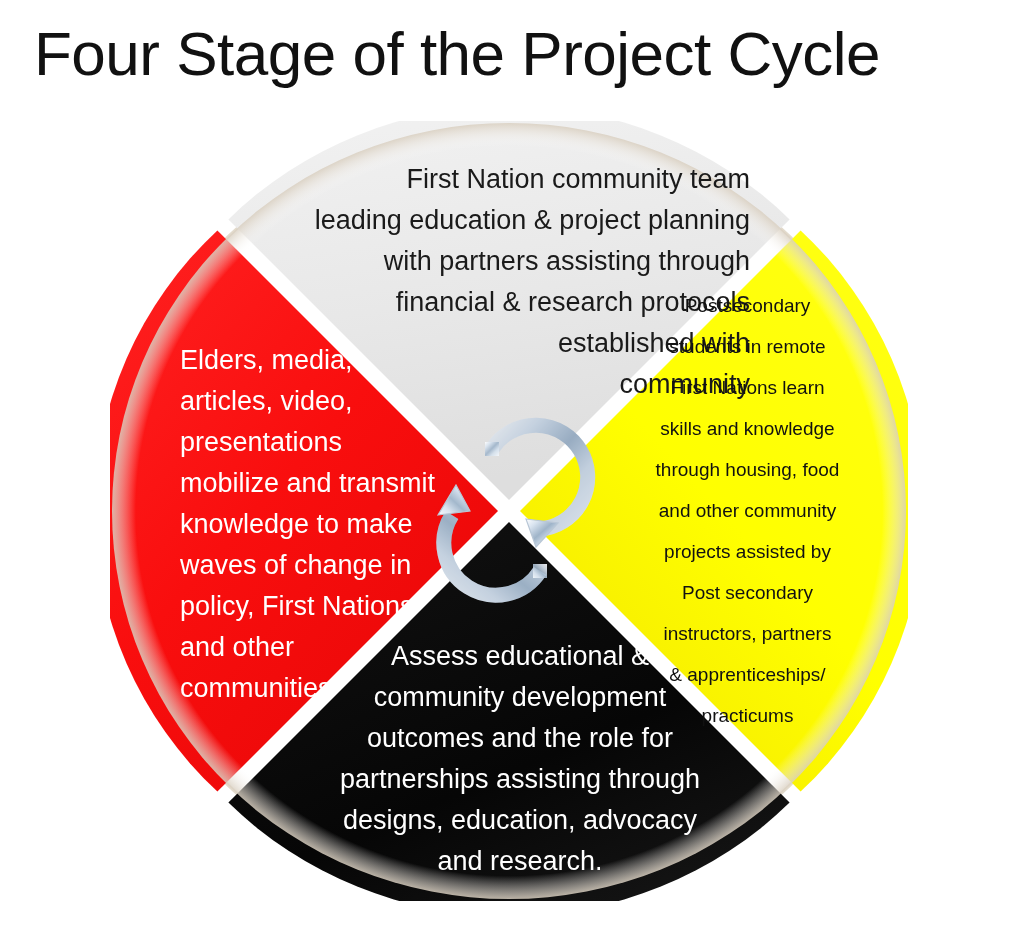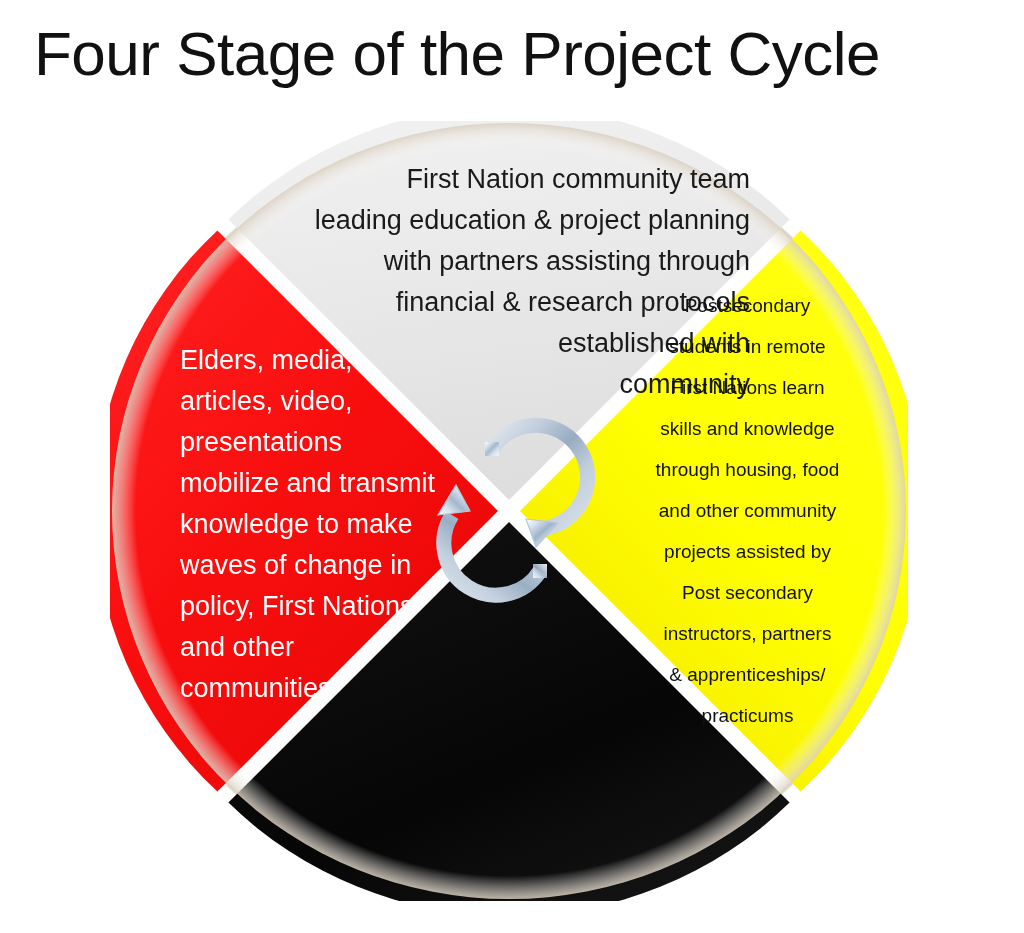--- a/index.html
+++ b/index.html
@@ -182,20 +182,26 @@
 First Nations learn
 skills and knowledge
 through housing, food
 and other community
  projects assisted  by
 Post secondary
 instructors, partners
 &amp; apprenticeships/
 practicums</div>
 
+  <div class="quad-text" id="quad-text-bottom">Assess educational &amp;
+community development
+outcomes and the role for
+partnerships assisting through
+designs, education,  advocacy
+and research.</div>
 
   <div class="quad-text" id="quad-text-left">Elders, media,
 articles, video,
 presentations
 mobilize and transmit
 knowledge to make
 waves of change in
 policy, First Nations
 and other
 communities</div>

